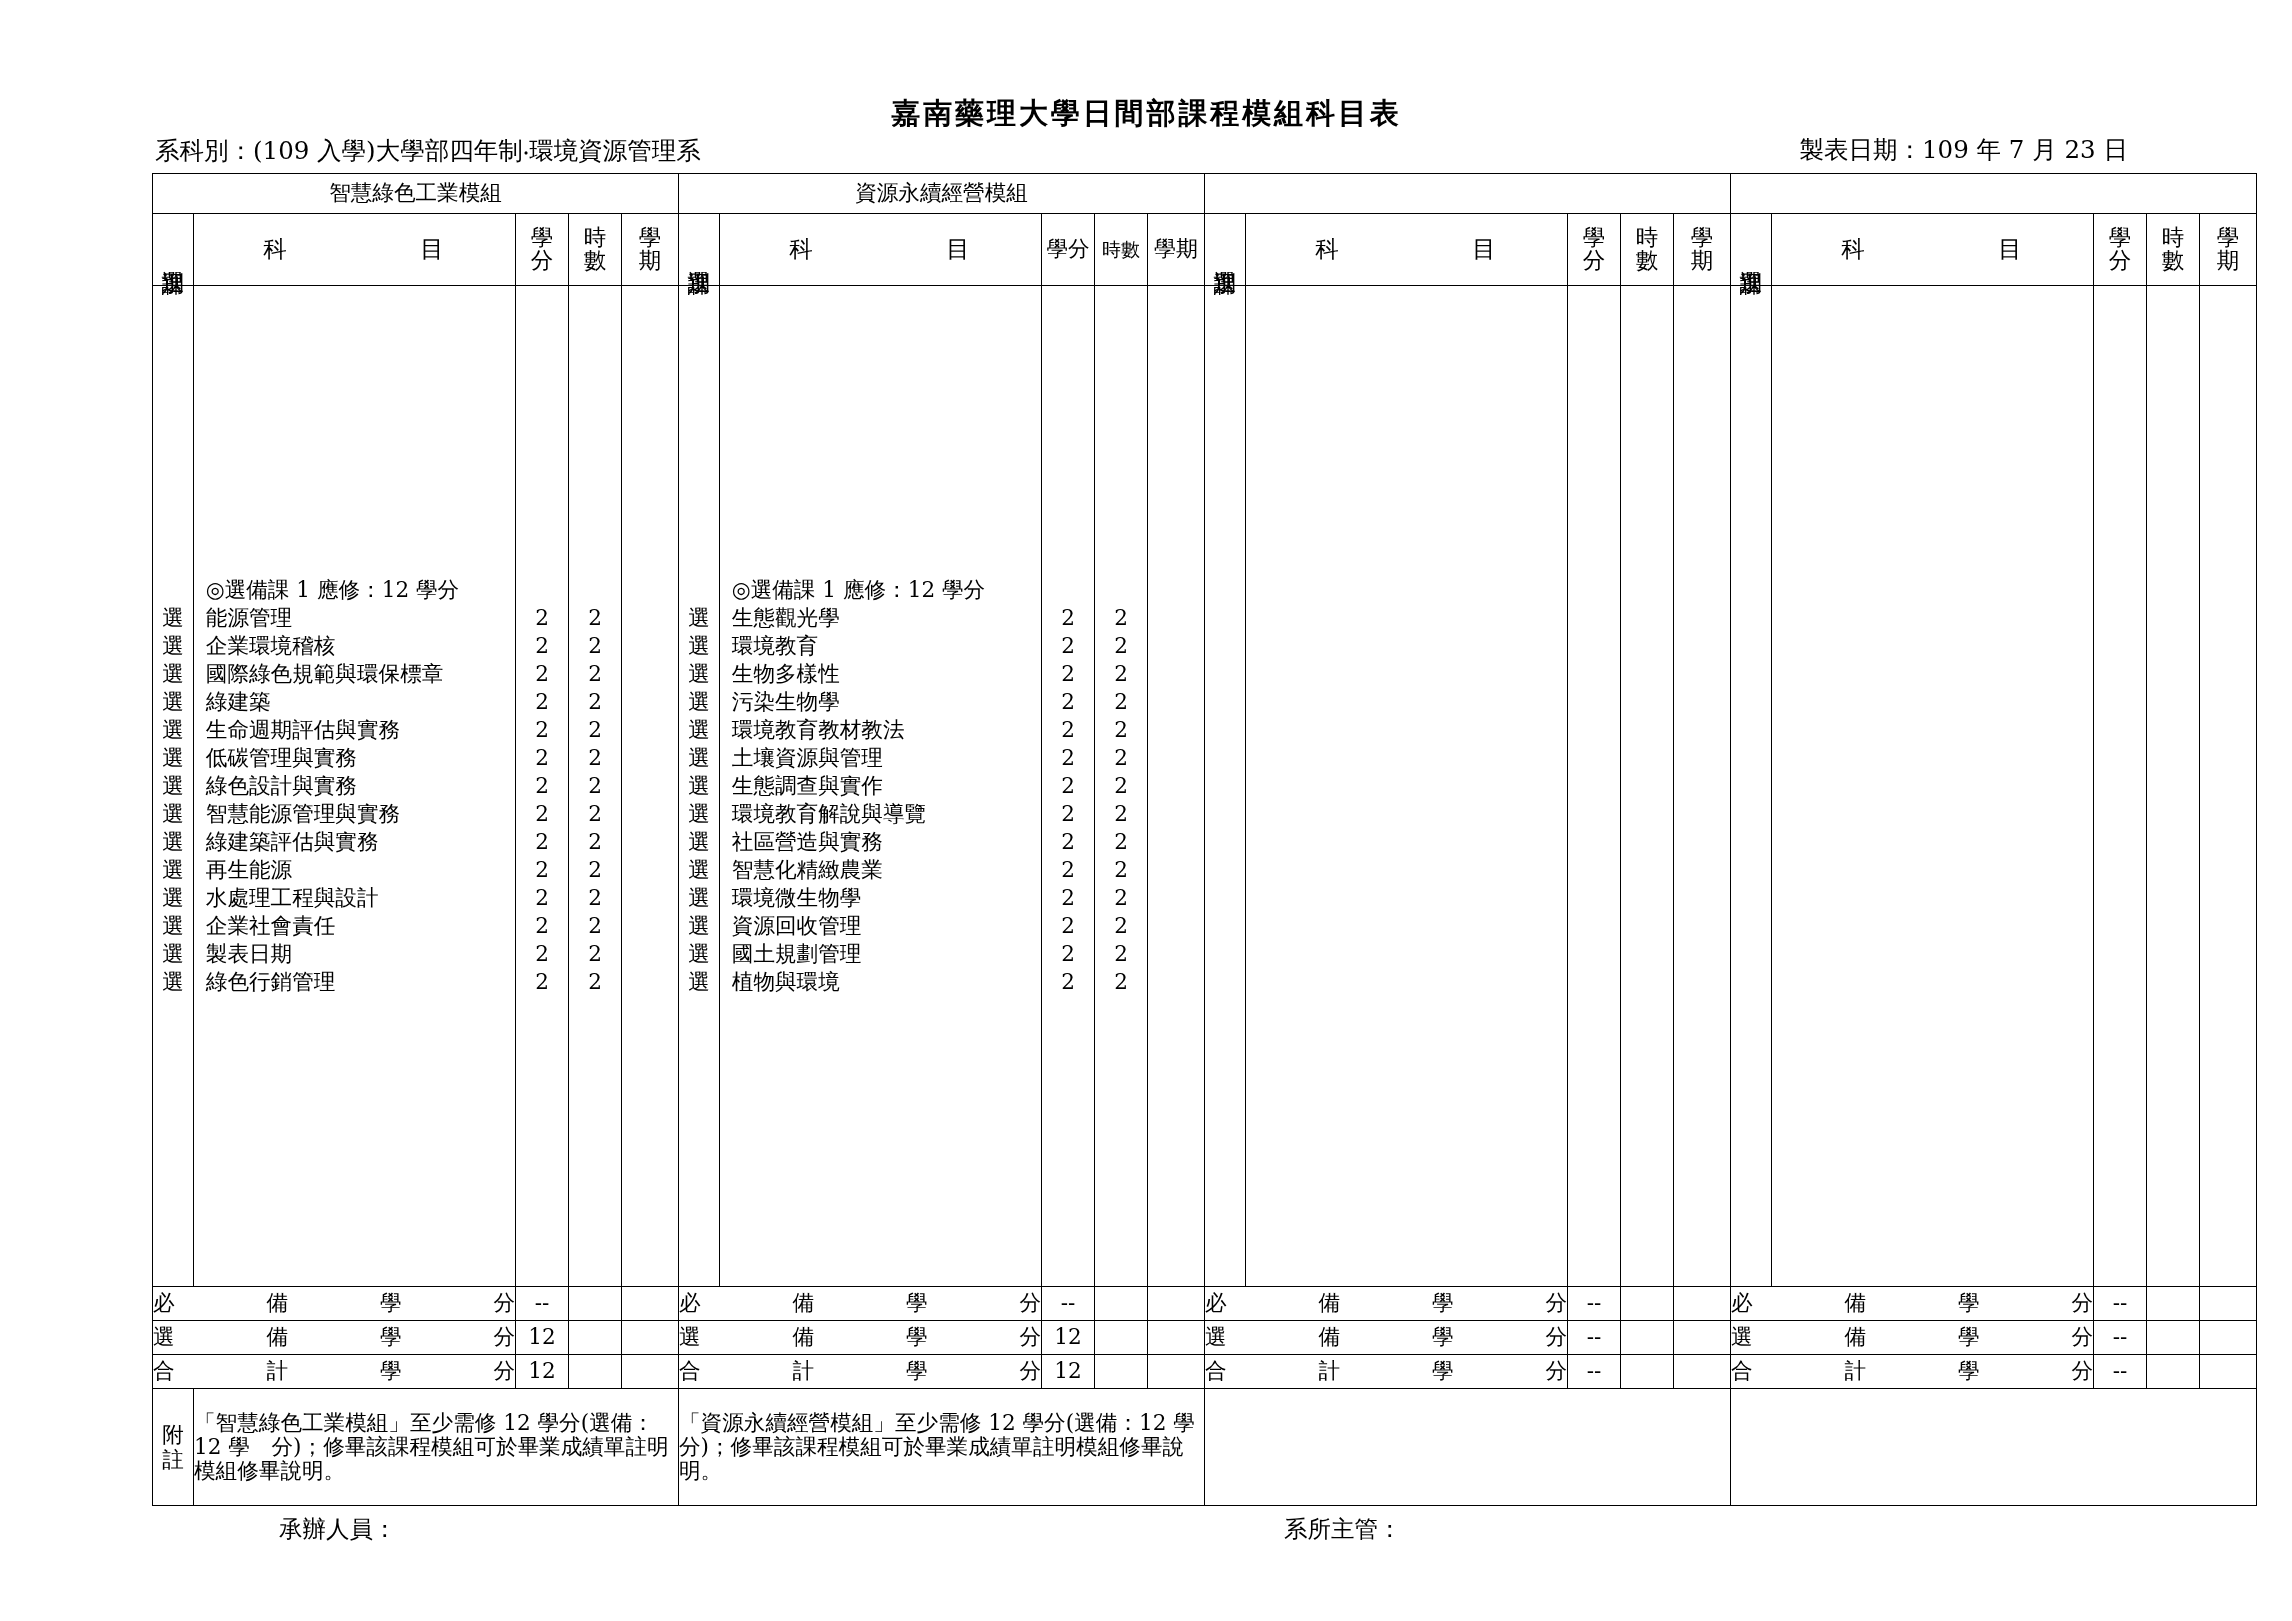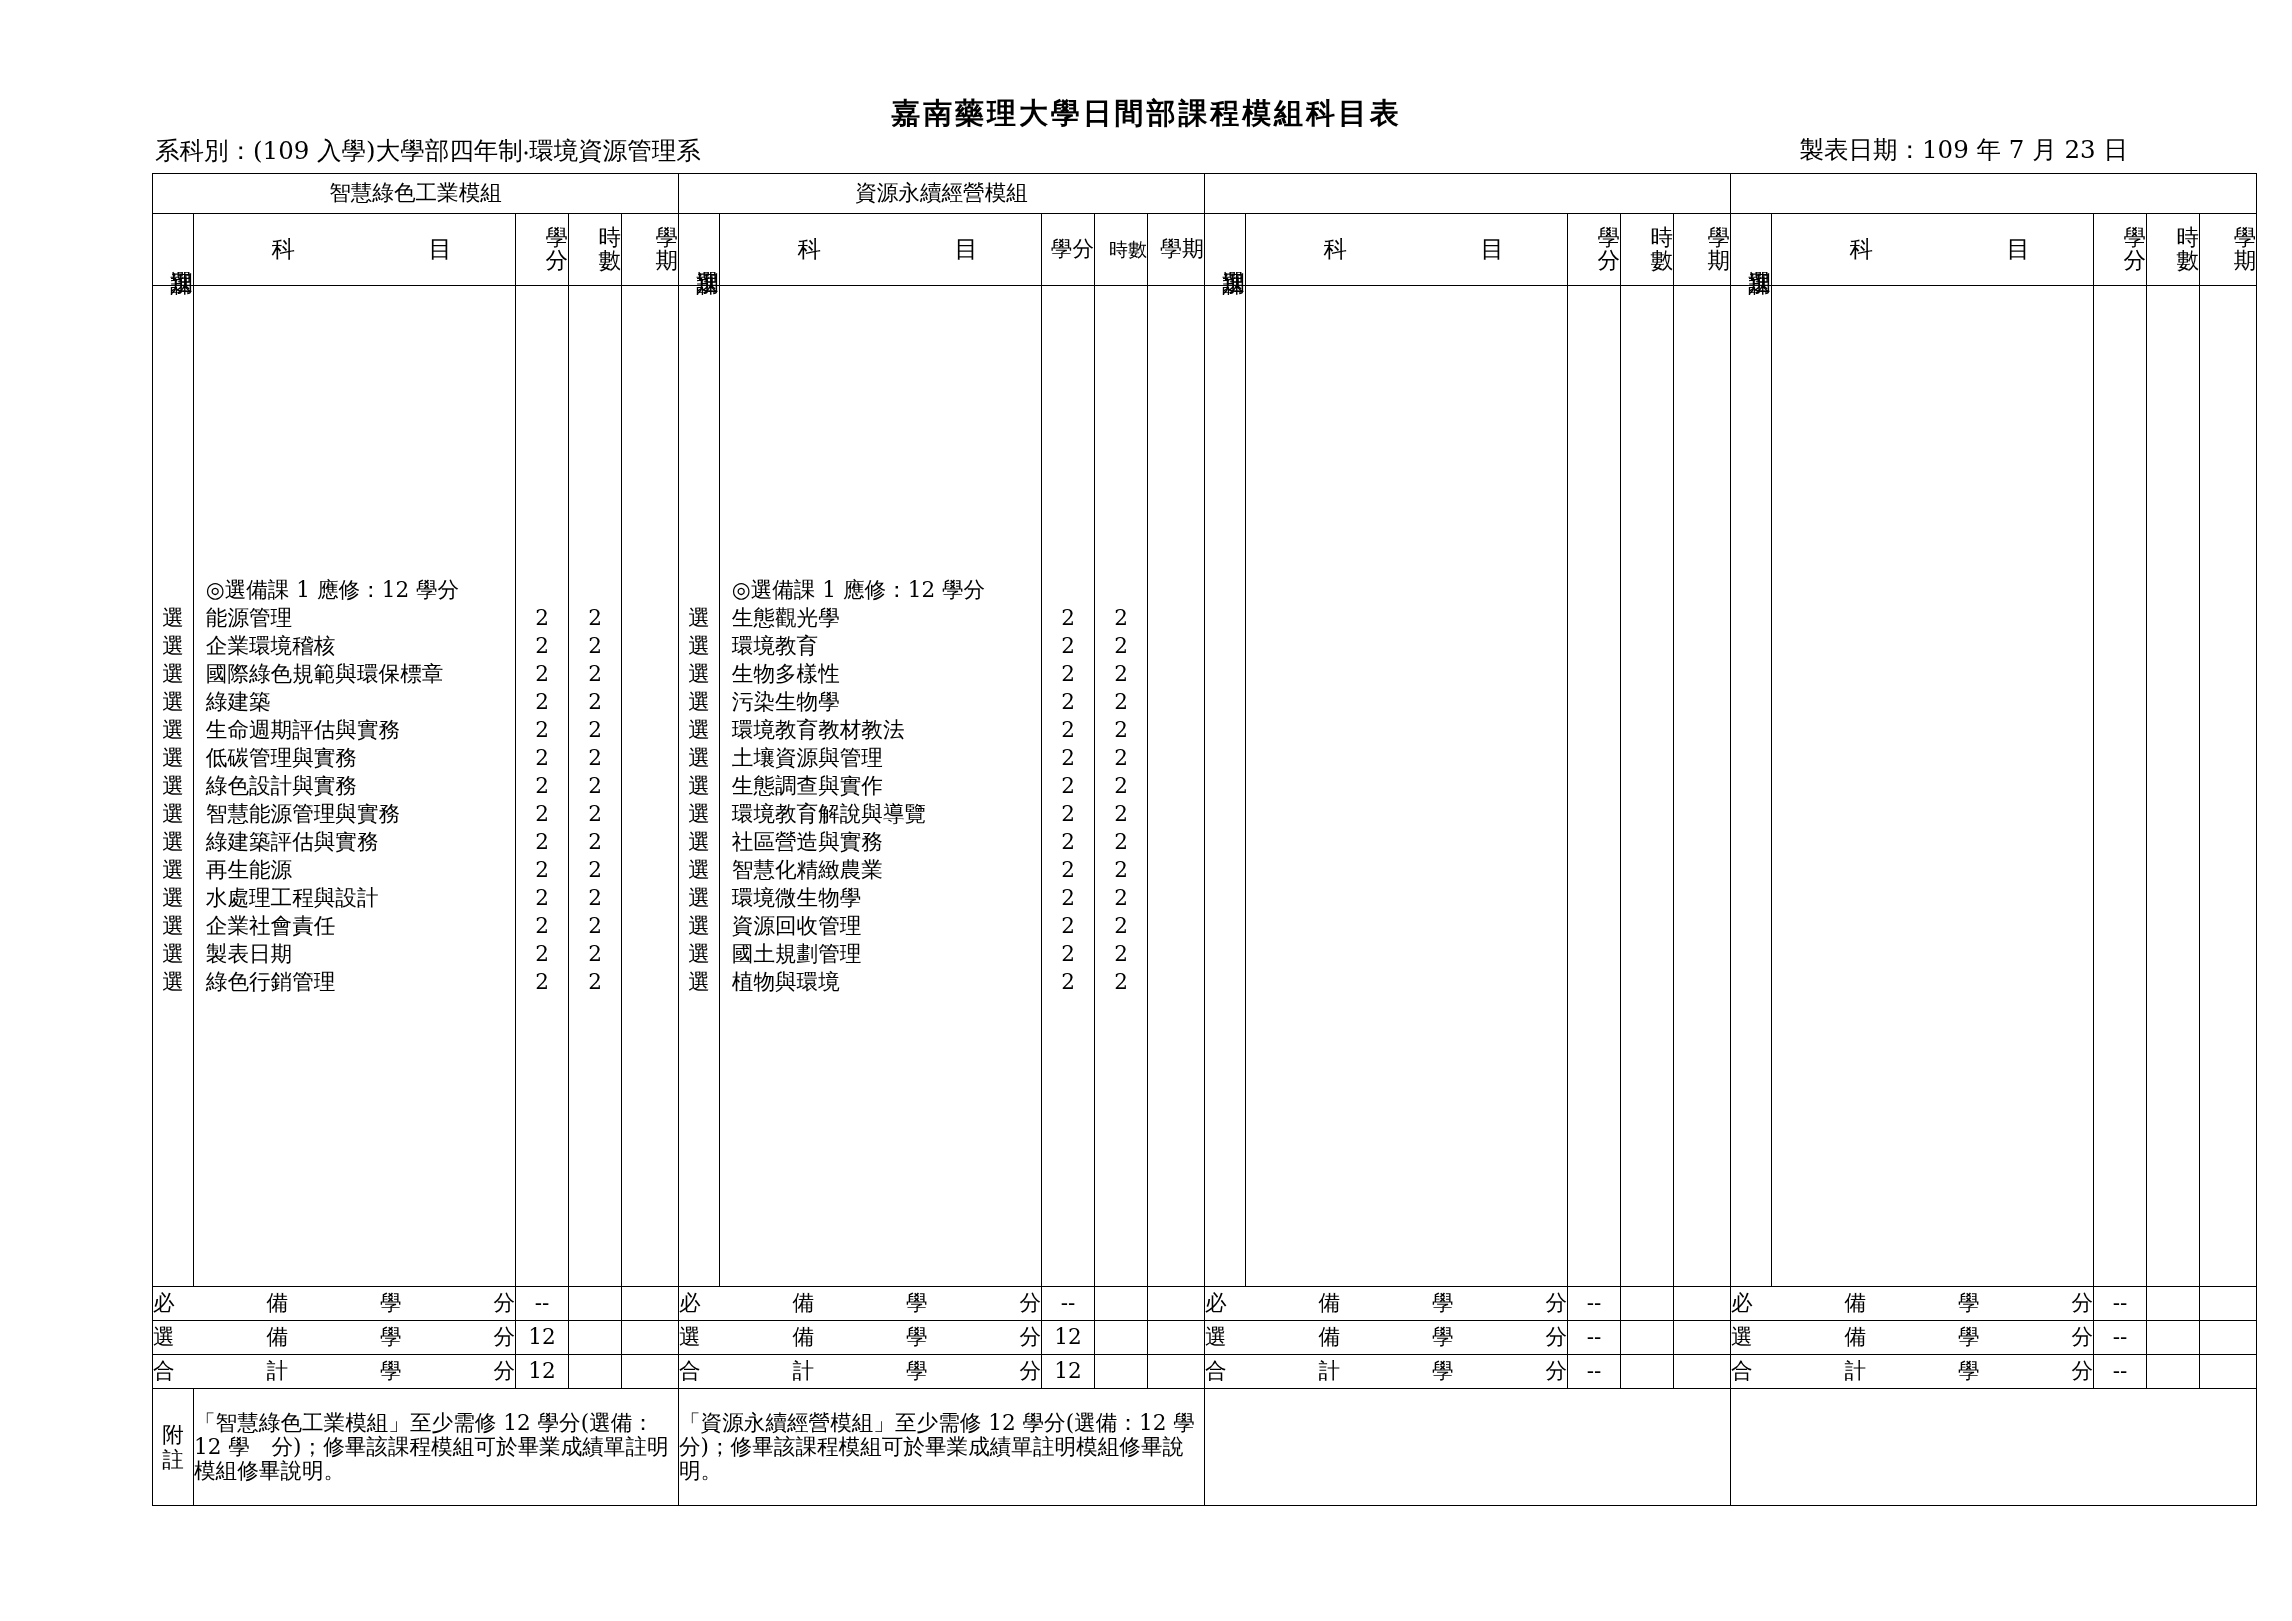--- a/index.html
+++ b/index.html
@@ -71,21 +71,21 @@
   .mod-title {
     height: 39px;
     text-align: center;
     font-size: 25.5px;
     padding-bottom: 2px;
   }
   .mod-title-inner { display:block; }
 
   .hdr {
     height: 71px;
-    text-align: right;
+    text-align: center;
     font-size: 23.5px;
   }
   .hdr-vert {
     writing-mode: vertical-rl;
     text-orientation: upright;
     letter-spacing: 1px;
     display: inline-block;
     line-height: 1;
     font-size: 22.5px;
   }
@@ -572,15 +572,19 @@
             <i>註</i>
           </td>
           <td colspan="4" class="note-body bd-thick-t bd-out-b bd-thick-r">「智慧綠色工業模組」至少需修 12 學分(選備：12 學　分)；修畢該課程模組可於畢業成績單註明模組修畢說明。</td>
           <td colspan="5" class="note-body bd-thick-t bd-out-b bd-thick-l bd-thick-r">「資源永續經營模組」至少需修 12 學分(選備：12 學分)；修畢該課程模組可於畢業成績單註明模組修畢說明。</td>
           <td colspan="5" class="note-body bd-thick-t bd-out-b bd-thick-l bd-thick-r"></td>
           <td colspan="5" class="note-body bd-thick-t bd-out-b bd-thick-l bd-thick-r"></td>
         </tr>
       </tbody>
   </table>
 
+  <div class="footer">
+    <span class="sig1">承辦人員：</span>
+    <span class="sig2">系所主管：</span>
+  </div>
 
 </div>
 
 
 </body></html>

